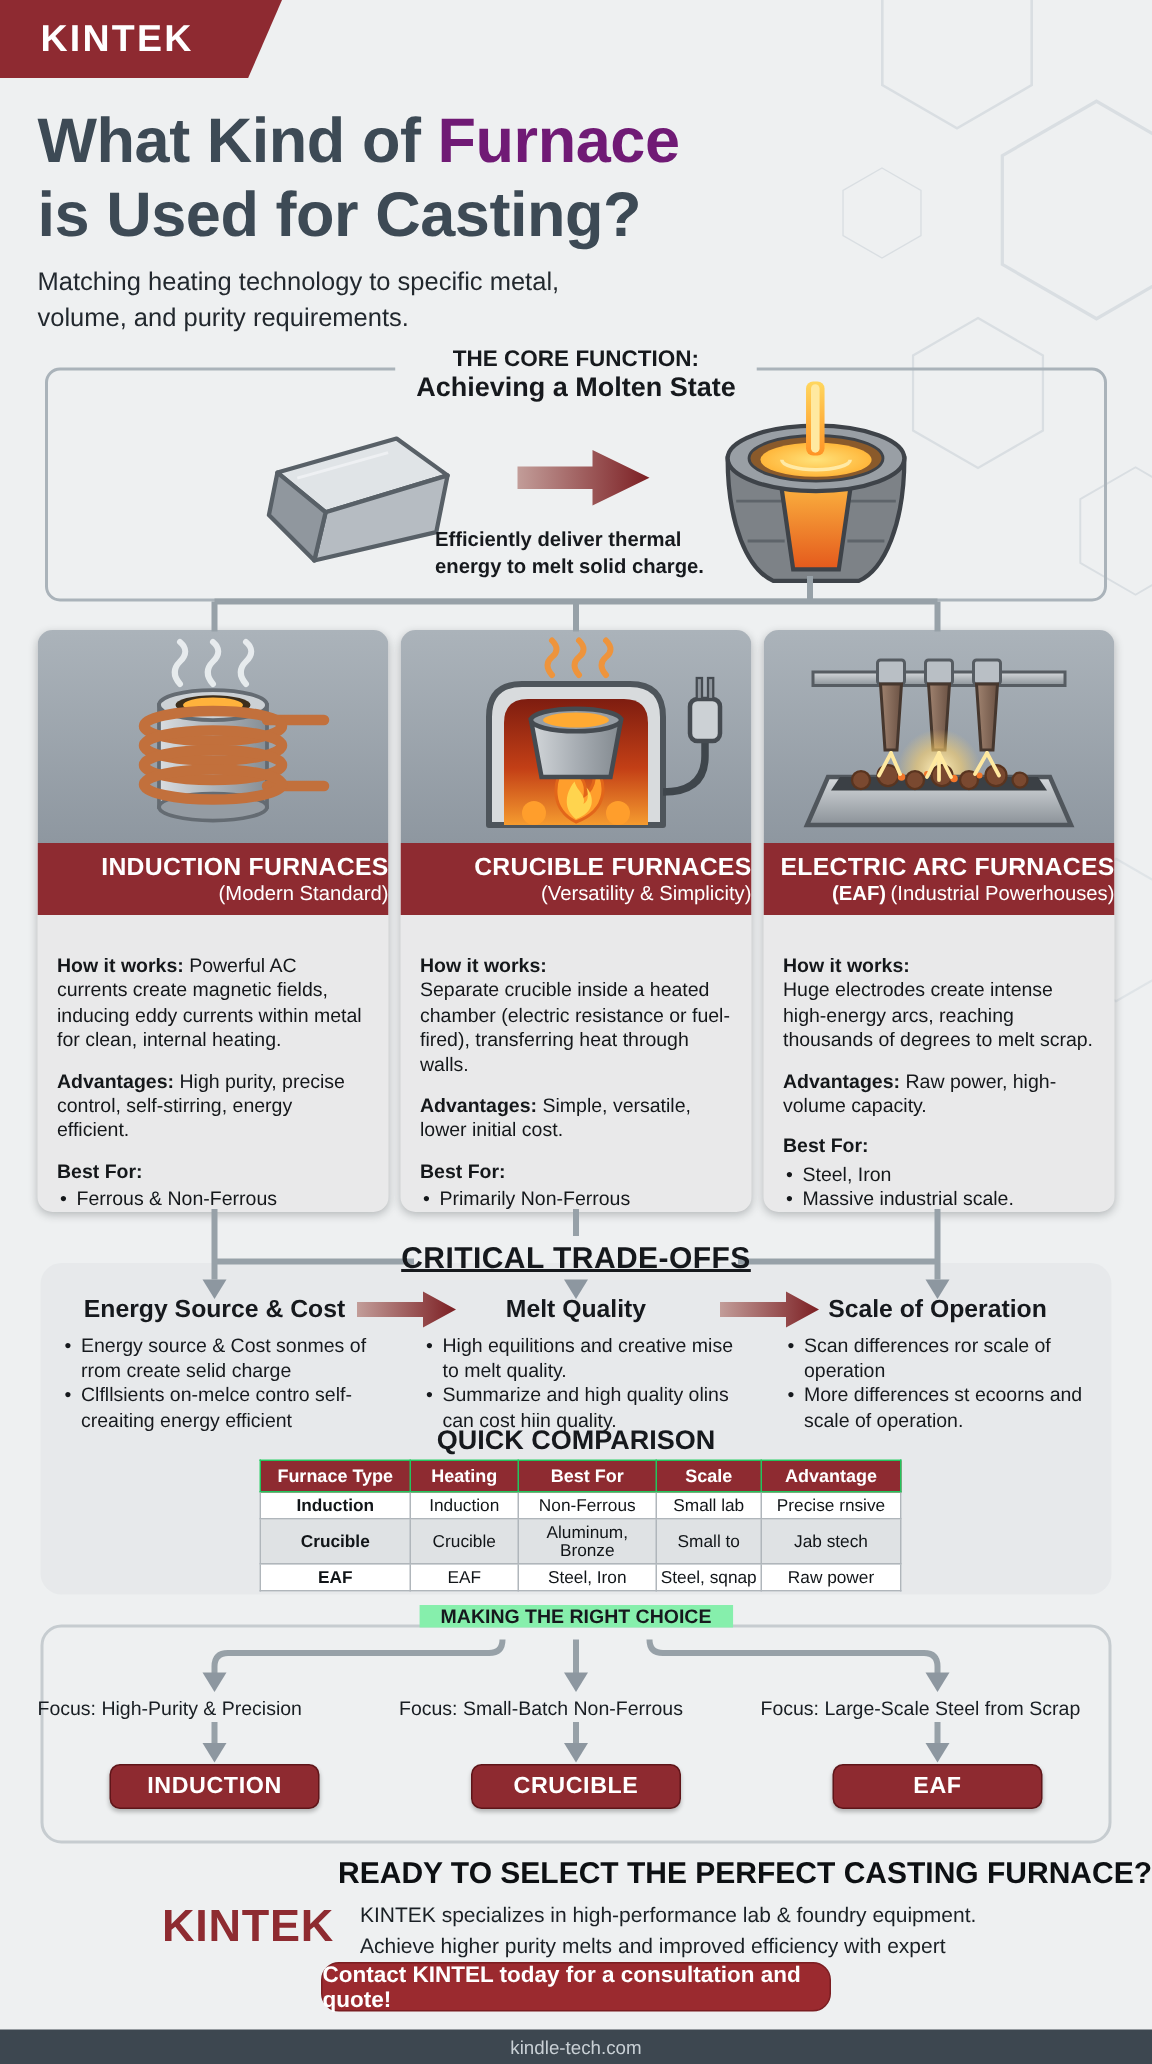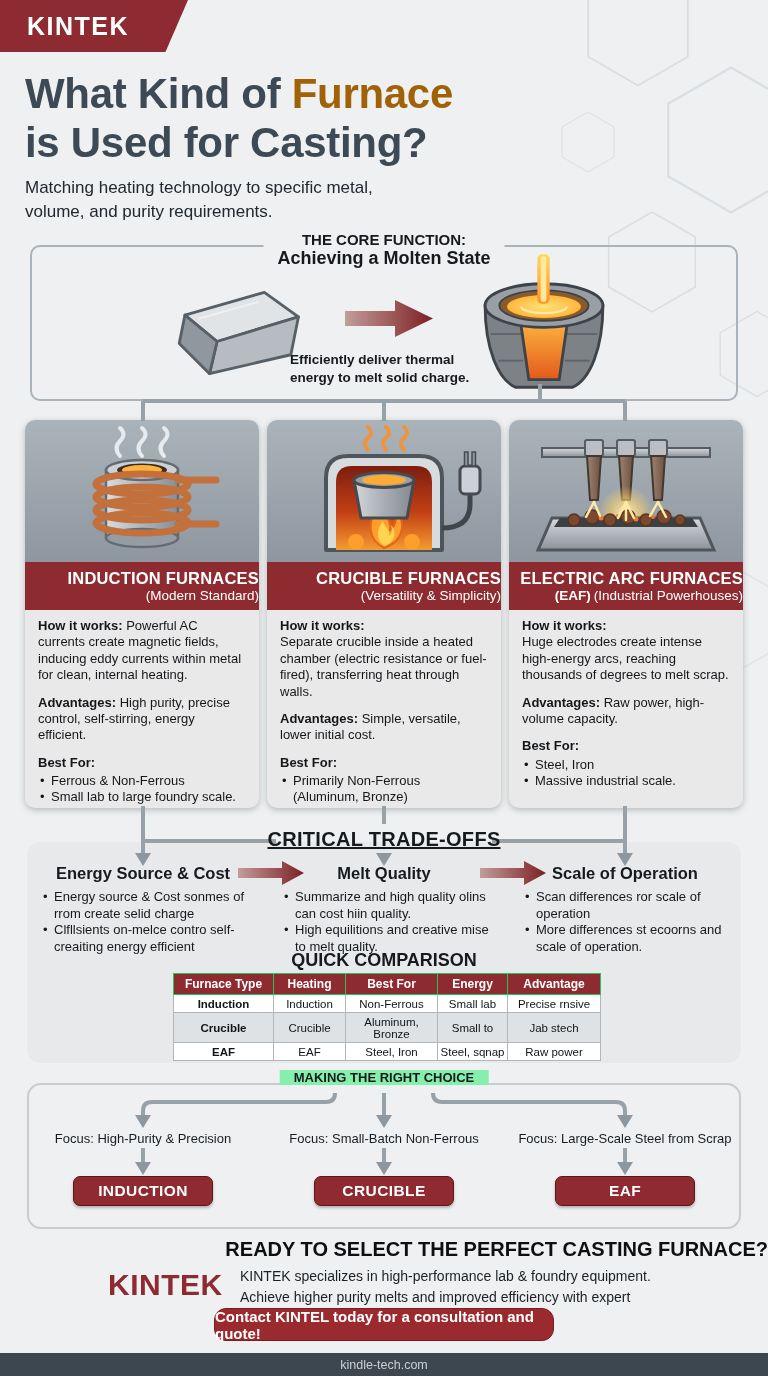--- a/index.html
+++ b/index.html
@@ -13,21 +13,21 @@
   
   .connectors{position:absolute;inset:0;z-index:2;pointer-events:none;}
 
   
   .banner{position:absolute;top:0;left:0;width:188px;height:52px;background:#8e2a31;
           clip-path:polygon(0 0,100% 0,88% 100%,0 100%);display:flex;align-items:center;
           padding-left:27px;box-sizing:border-box;z-index:3;}
   .banner span{color:#fff;font-size:25px;font-weight:700;letter-spacing:1.5px;}
   .main-title{position:absolute;left:25px;top:70px;font-size:42px;font-weight:700;color:#3d4a55;
               line-height:1.16;letter-spacing:-.3px;z-index:3;margin:0;}
-  .main-title .accent{color:#a16207;}
+  .main-title .accent{color:#701a75;}
   .subtitle{position:absolute;left:25px;top:176px;font-size:17px;line-height:1.42;color:#22282e;z-index:3;margin:0;}
 
   
   .core-box{position:absolute;left:30px;top:245px;width:708px;height:156px;border:2px solid #aab3ba;
             border-radius:10px;z-index:1;box-sizing:border-box;}
   .core-title{position:absolute;left:50%;top:-16px;transform:translateX(-50%);background:#eef0f1;
               padding:0 14px;text-align:center;white-space:nowrap;}
   .core-title .l1{font-size:15px;font-weight:800;}
   .core-title .l2{font-size:18px;font-weight:700;}
   .core-caption{position:absolute;left:258px;top:104px;width:204px;text-align:left;
@@ -38,21 +38,21 @@
   
   .card{position:absolute;top:420px;width:234px;height:388px;border-radius:10px;overflow:hidden;
         background:#e9e9ea;box-shadow:0 2px 6px rgba(40,45,50,.28);z-index:1;display:flex;flex-direction:column;}
   .card-img{height:142px;background:linear-gradient(180deg,#abb3ba,#8e97a0);display:flex;
             align-items:center;justify-content:center;flex:none;}
   .card-band{height:48px;background:#8e2b31;color:#fff;text-align:right;display:flex;flex:none;
              flex-direction:column;justify-content:center;}
   .band-main{font-size:16.5px;font-weight:700;letter-spacing:.2px;}
   .band-sub{font-size:13.5px;}
   .band-sub .bold{font-weight:700;margin-right:3px;}
-  .card-body{padding:8px 13px 6px;font-size:13px;line-height:1.26;color:#14171a;}
+  .card-body{padding:26px 13px 6px;font-size:13px;line-height:1.26;color:#14171a;}
   .card-body p{margin:0 0 11px;}
   .lbl{font-weight:700;}
   .block-lbl .lbl{display:block;}
   ul.bullets{margin:2px 0 0;padding:0;list-style:none;}
   ul.bullets li{padding-left:13px;position:relative;}
   ul.bullets li::before{content:"•";position:absolute;left:2px;}
 
   
   .tradeoffs-box{position:absolute;left:27px;top:842px;width:714px;height:221px;background:#e7e9eb;
                  border-radius:14px;z-index:1;}
@@ -68,21 +68,21 @@
               border:1px solid #22c55e;}
   table.qc td{padding:2.5px 2px;text-align:center;border:1px solid #b0b6bb;color:#111518;}
   table.qc tr.alt{background:#dfe2e4;}
   table.qc td.first{font-weight:700;}
 
   
   .choice-box{position:absolute;left:27px;top:1083px;width:714px;height:146px;border:2px solid #c6ccd0;
               border-radius:14px;z-index:1;box-sizing:border-box;}
   .choice-title{position:absolute;left:50%;top:1070px;transform:translateX(-50%);background:#86efac;
                 padding:0 14px;font-size:13px;font-weight:800;white-space:nowrap;z-index:3;}
-  .focus{position:absolute;top:1131px;width:236px;text-align:center;font-size:13px;color:#181d22;z-index:3;}
+  .focus{position:absolute;top:1131px;width:236px;font-size:13px;color:#181d22;z-index:3;}
   .choice-btn{position:absolute;top:1176px;width:140px;height:30px;border-radius:7px;background:#8e2a30;
               border:1px solid #5f1519;color:#fff;font-weight:700;font-size:15.5px;display:flex;
               align-items:center;justify-content:center;letter-spacing:.4px;z-index:3;
               box-shadow:0 2px 3px rgba(0,0,0,.25);box-sizing:border-box;}
 
   
   .cta-heading{position:absolute;left:0;right:0;top:1238px;text-align:right;font-size:20px;
                font-weight:800;color:#0d1013;z-index:3;}
   .cta-logo{position:absolute;left:108px;top:1268px;font-size:30px;font-weight:800;color:#8e2b31;
             letter-spacing:.5px;z-index:3;}
@@ -346,22 +346,22 @@
   <div class="to-col" style="left:37px;">
     <h3>Energy Source &amp; Cost</h3>
     <ul class="bullets">
       <li>Energy source &amp; Cost sonmes of rrom create selid charge</li>
       <li>Clfllsients on-melce contro self-creaiting energy efficient</li>
     </ul>
   </div>
   <div class="to-col" style="left:278px;">
     <h3>Melt Quality</h3>
     <ul class="bullets">
+      <li>High equilitions and creative mise to melt quality.</li>
       <li>Summarize and high quality olins can cost hiin quality.</li>
-      <li>High equilitions and creative mise to melt quality.</li>
     </ul>
   </div>
   <div class="to-col" style="left:519px;">
     <h3>Scale of Operation</h3>
     <ul class="bullets">
       <li>Scan differences ror scale of operation</li>
       <li>More differences st ecoorns and scale of operation.</li>
     </ul>
   </div>
 
@@ -372,21 +372,21 @@
         <col style="width:72px">
         <col style="width:92px">
         <col style="width:70px">
         <col style="width:93px">
       </colgroup>
     <thead>
       <tr>
         <th>Furnace Type</th>
         <th>Heating</th>
         <th>Best For</th>
-        <th>Energy</th>
+        <th>Scale</th>
         <th>Advantage</th>
       </tr>
     </thead>
     <tbody>
       <tr>
         <td class="first">Induction</td>
         <td>Induction</td>
         <td>Non-Ferrous</td>
         <td>Small lab</td>
         <td>Precise rnsive</td>

